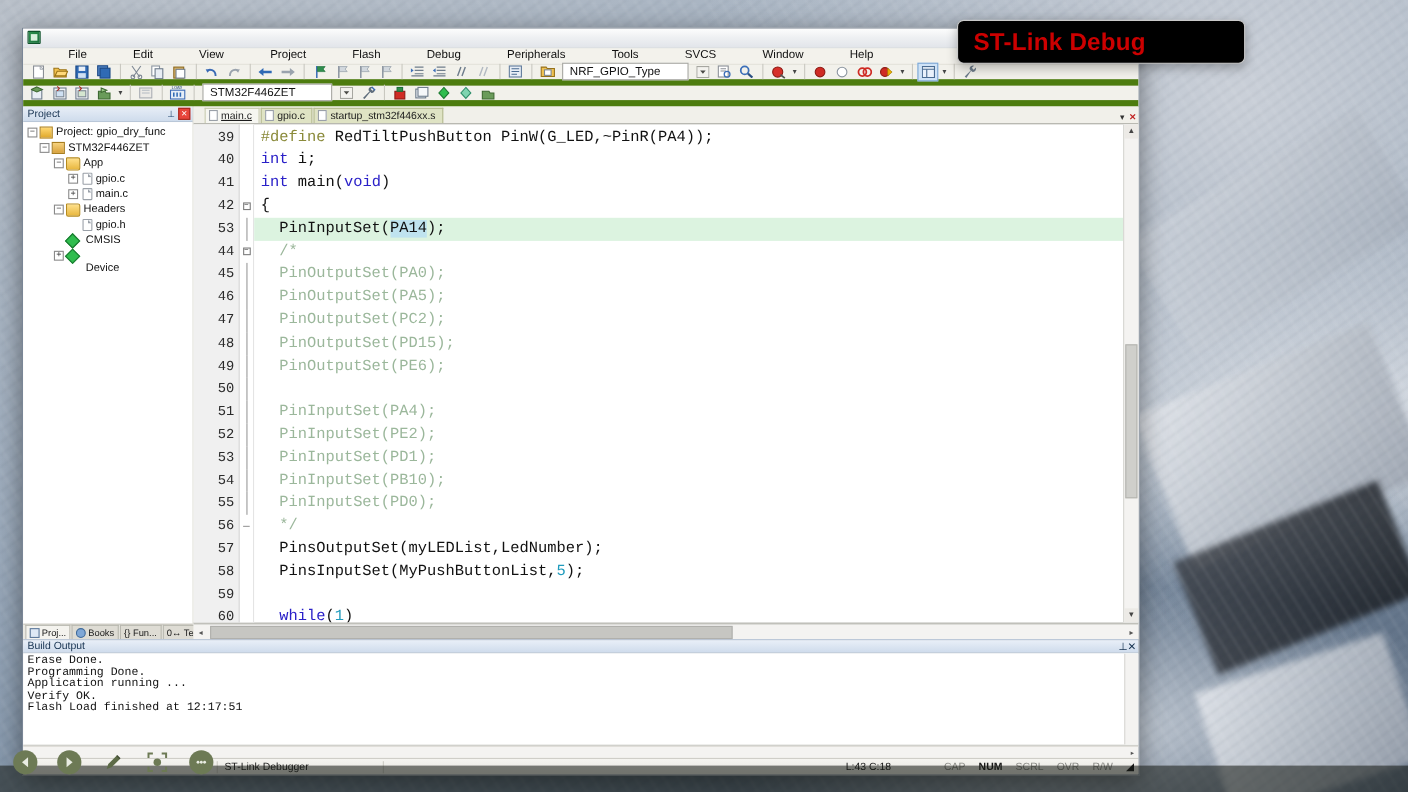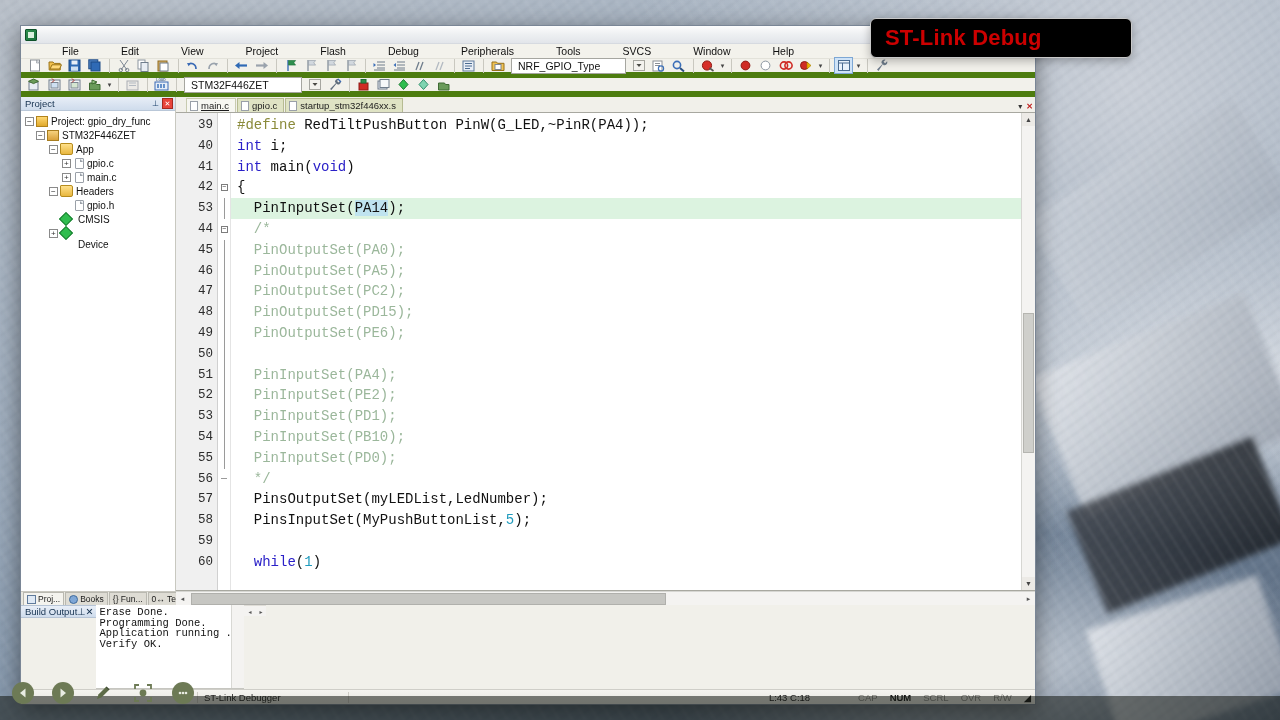--- a/index.html
+++ b/index.html
@@ -286,21 +286,21 @@
   #h-scroll {
     height: 14px; flex:0 0 auto;
     background:#f4f3f1; border-top:1px solid #d6d6d2;
     display:flex; align-items:center;
   }
   #h-scroll .sb-arrow2 { width:13px;height:13px;display:flex;align-items:center;justify-content:center;font-size:7px;color:#555;}
   #h-track { flex:1 1 auto; height:12px; position:relative; }
   #h-thumb { position:absolute; left:2px; top:0; width:475px; height:12px; background:#c6c6c2; border:1px solid #b0b0ac; }
 
   
-  #build-pane { flex:0 0 auto; display:flex; flex-direction:row; }
+  #build-pane { flex:0 0 auto; display:flex; flex-direction:column; }
   #build-head {
     height: 13px;
     background: linear-gradient(180deg,#e9eff8,#cfdcec);
     border-top:1px solid #b6c4d6; border-bottom:1px solid #b6c4d6;
     display:flex; align-items:center; padding:0 2px 0 4px;
     font-size:9.5px; color:#15314f;
   }
   #build-head .bh-title{flex:1 1 auto;}
   #build-body {
     height: 84px; background:#fff; position:relative;
@@ -897,20 +897,21 @@
     <div id="build-head">
       <span class="bh-title">Build Output</span>
       <span class="ph-btn">⊥</span>
       <span class="ph-btn close">✕</span>
     </div>
     <div id="build-body">
       <div class="bl">Erase Done.</div>
         <div class="bl">Programming Done.</div>
         <div class="bl">Application running ...</div>
         <div class="bl">Verify OK.</div>
+        <div class="bl">Flash Load finished at 12:17:51</div>
         <div id="build-vscroll"></div>
     </div>
     <div id="build-hscroll">
       <div class="sb-arrow2">◂</div>
       <div style="flex:1 1 auto;"></div>
       <div class="sb-arrow2">▸</div>
     </div>
   </div>
 
   <div id="statusbar">

